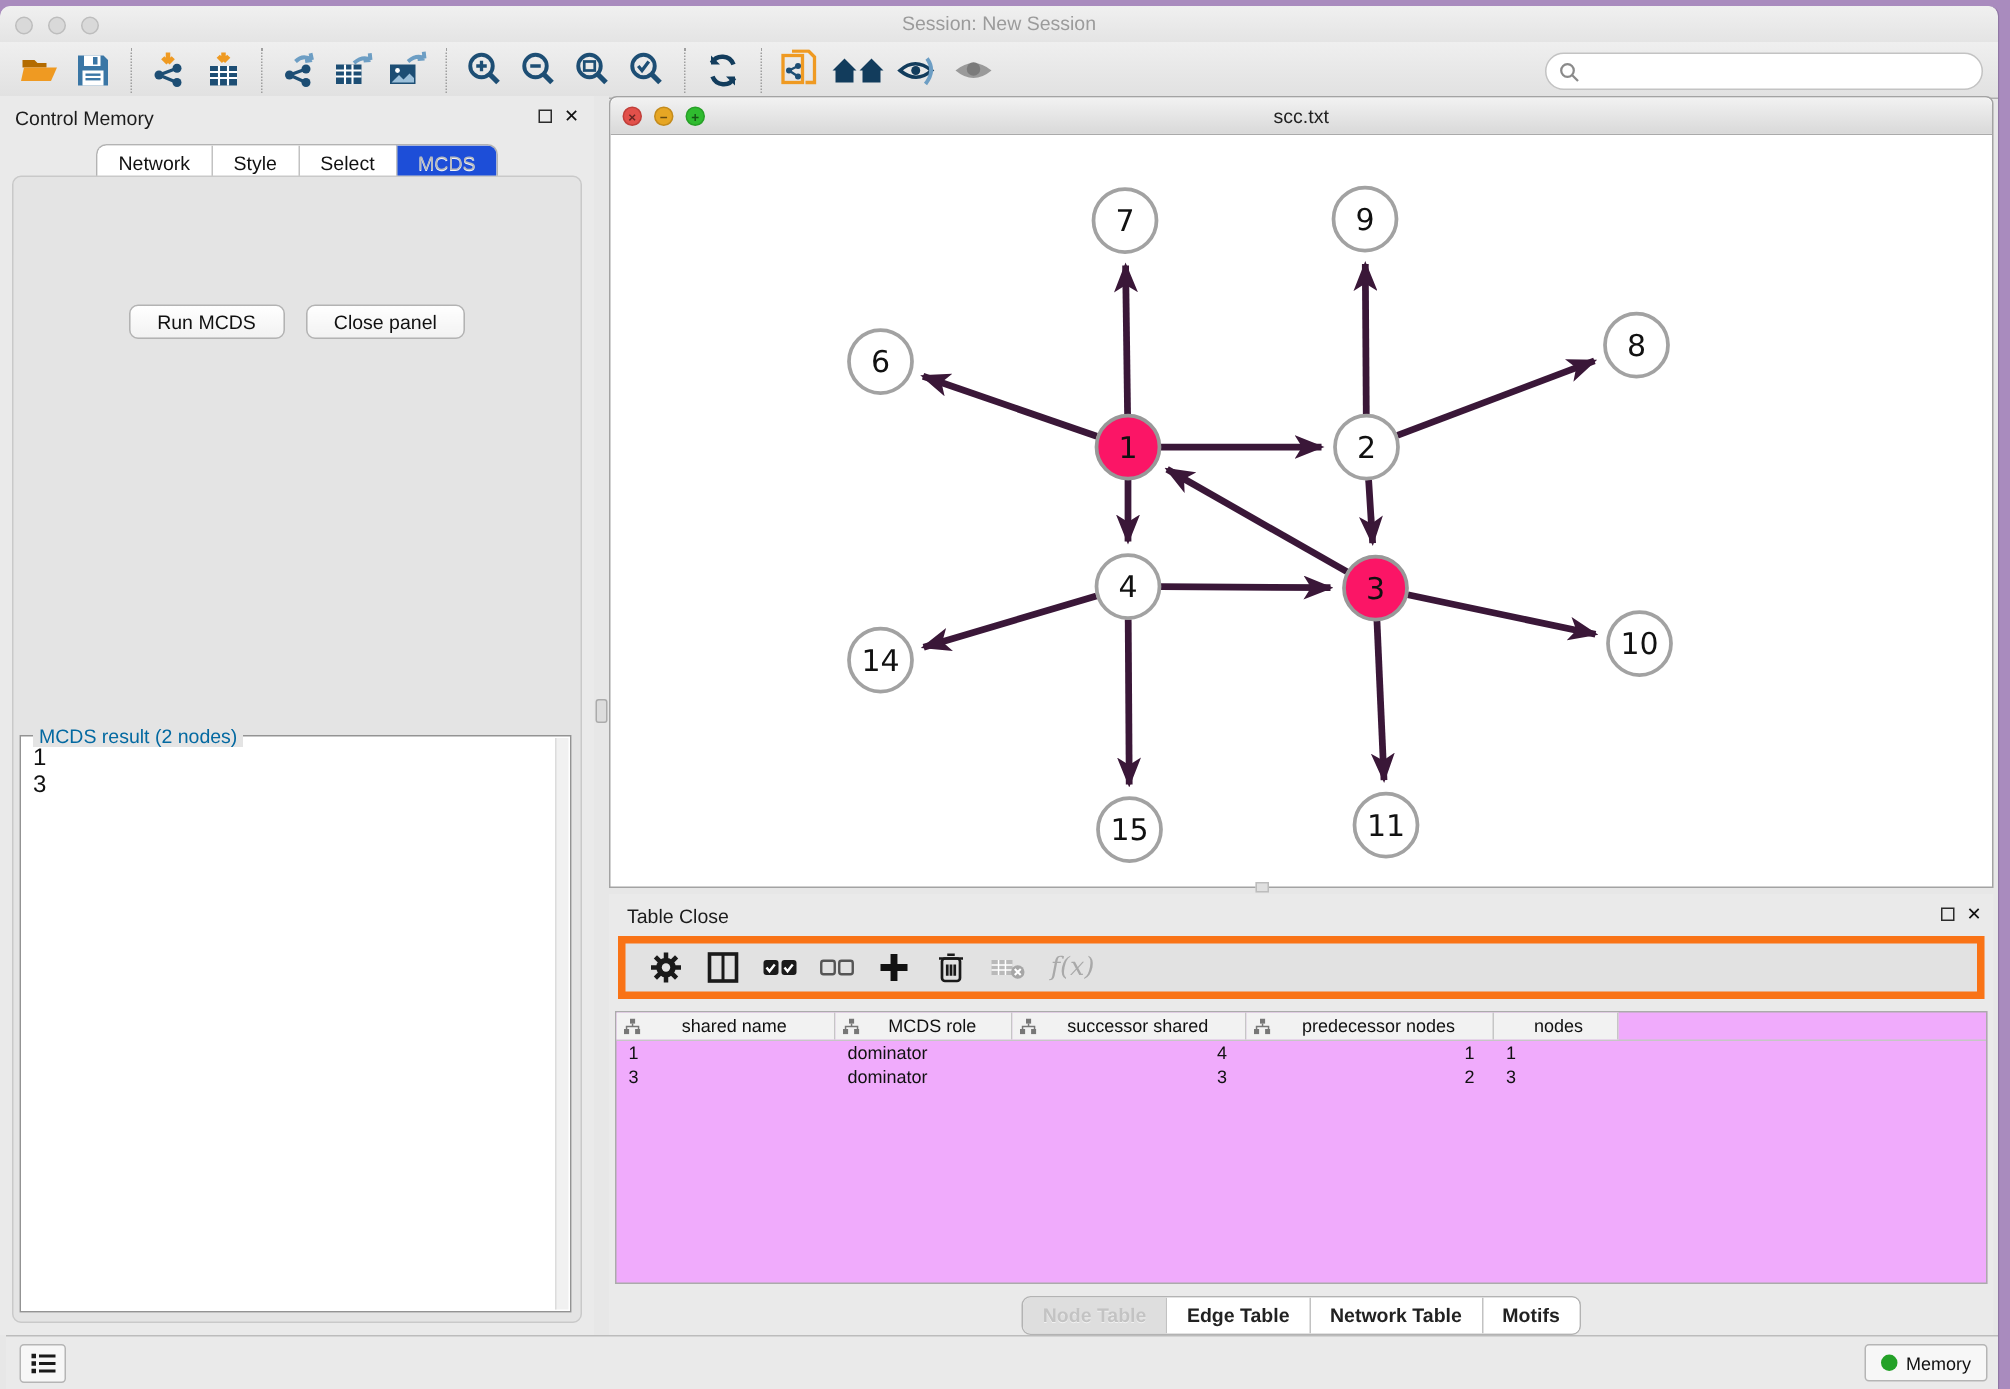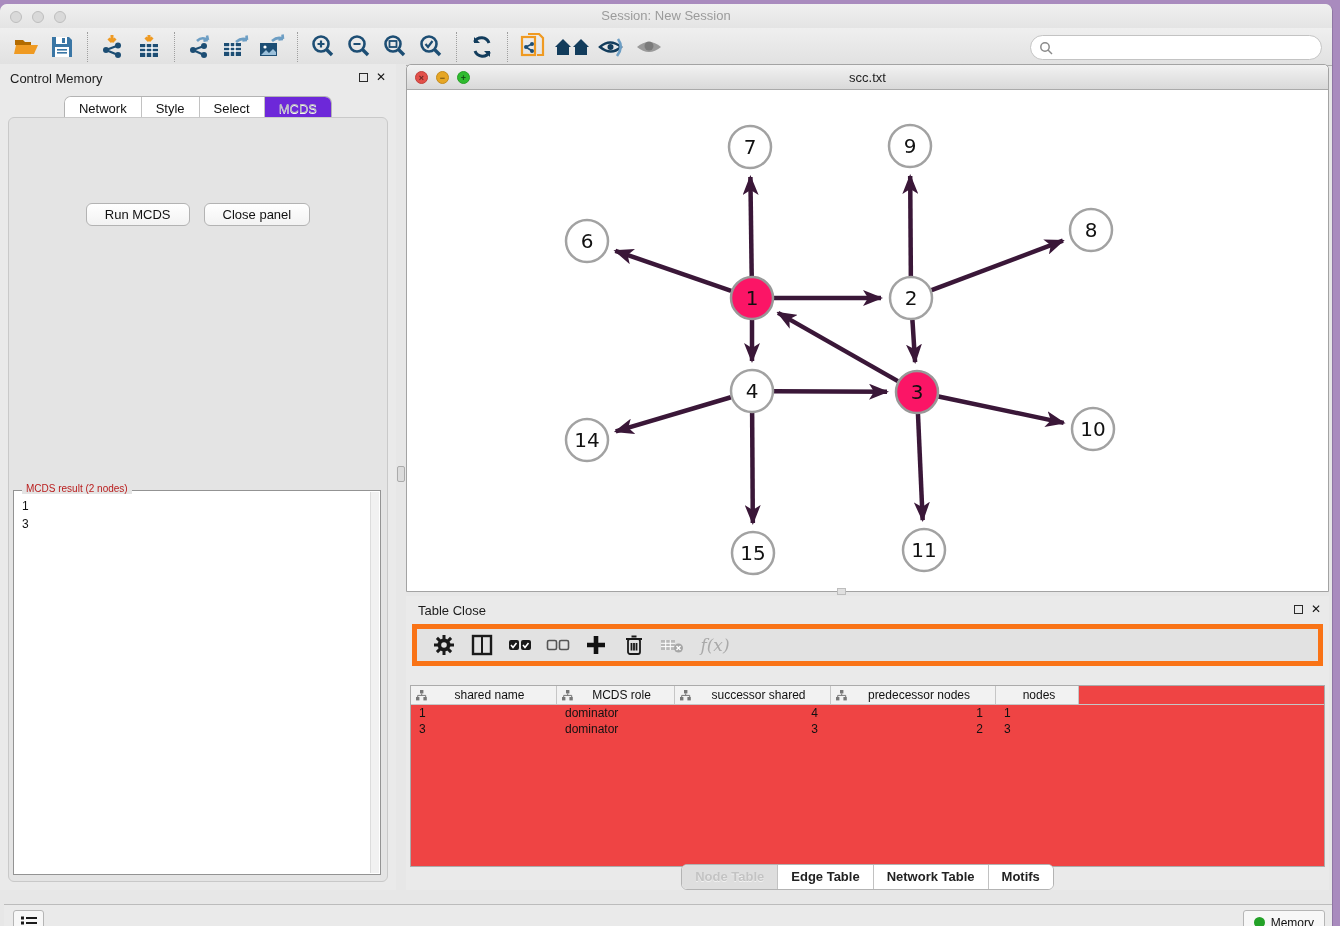--- a/index.html
+++ b/index.html
@@ -46,42 +46,42 @@
   .panel-head { position:relative; height:28px; }
   .panel-head .ph-title { position:absolute; left:10px; top:7px; font-size:13px; color:#1c1c1c; }
   .float-box { position:absolute; top:9px; width:9px; height:9px; border:1.5px solid #2b2b2b; }
   .close-x { position:absolute; top:6px; font-size:12px; font-weight:bold; color:#111; }
   .cp-tabs { position:absolute; left:0; right:0; top:32px; display:flex; justify-content:center; }
   .tabgrp { display:inline-flex; border:1px solid #b3b3b3; border-bottom:none;
     border-radius:7px 7px 0 0; overflow:hidden; background:#fff; }
   .tabgrp .tab { padding:4px 14px 5px; font-size:13px; color:#111; background:#fff;
     border-left:1px solid #c2c2c2; }
   .tabgrp .tab:first-child { border-left:none; }
-  .tabgrp .tab.sel { background:#6d28d9; color:#b6babd; text-shadow:0 1px 0 #f6f6f6; }
+  .tabgrp .tab.sel { background:#1d4ed8; color:#b6babd; text-shadow:0 1px 0 #f6f6f6; }
   .cp-body { position:absolute; left:8px; right:8px; top:53px; bottom:8px;
     background:#e4e4e4; border:1px solid #c9c9c9; border-radius:6px; }
   .opt-label { position:absolute; left:0; right:0; top:22px; text-align:center;
     font-size:13px; color:#111; }
   .dropdown { position:absolute; left:37px; right:41px; top:42px; height:24px;
     background:#fff; border:1px solid #b6b6b6; border-radius:6px;
     display:flex; align-items:center; padding:0 10px; font-size:13px; color:#111; }
   .dd-arrows { position:absolute; right:8px; top:3px; display:flex; flex-direction:column; gap:3px; }
   .dd-arrows i { display:block; width:0; height:0; border-left:4px solid transparent;
     border-right:4px solid transparent; }
   .dd-up { border-bottom:5px solid #555; }
   .dd-down { border-top:5px solid #555; }
   .cp-buttons { position:absolute; left:0; right:0; top:85px; display:flex; justify-content:center; gap:14px; }
   .pushbtn { height:23px; padding:0 18px; background:linear-gradient(#ffffff,#f2f2f2);
     border:1px solid #b3b3b3; border-radius:6px; font-size:13px; color:#111;
     font-family:inherit; }
   .mcds-box { position:absolute; left:4px; right:6px; top:372px; bottom:6px;
     border:1px solid #939393; background:#fff; }
   .mcds-legend { position:absolute; top:-8px; left:8px; background:#e4e4e4; padding:0 4px;
-    font-size:10px; color:#b91c1c; }
-  .mcds-list { position:absolute; inset:6px 12px 2px 8px; font-size:12px; color:#111;
+    font-size:13px; color:#0369a1; }
+  .mcds-list { position:absolute; inset:6px 12px 2px 8px; font-size:16px; color:#111;
     line-height:18px; white-space:pre-line; }
   .mcds-scroll { position:absolute; top:1px; bottom:1px; right:1px; width:9px;
     background:#f1f1f1; border-left:1px solid #dcdcdc; }
   
   .vsplit { position:absolute; left:396px; top:60px; width:10px; height:826px; background:#e7e7e7; }
   .vgrip { position:absolute; left:1px; top:402px; width:8px; height:16px; background:#dcdcdc;
     border:1px solid #ababab; border-radius:2px; }
   
   .netwin { position:absolute; left:406px; top:60px; width:923px; height:528px;
     border:1px solid #a3a3a3; border-radius:5px 5px 0 0; background:#fff; }
@@ -104,37 +104,37 @@
     text-anchor:middle; }
   
   .tpanel { position:absolute; left:406px; top:592px; width:923px; height:294px; background:#eaeaea; }
   .t-toolbar { position:absolute; left:6px; right:6px; top:28px; height:42px;
     background:#e2e2e2; border:5px solid #f97316;
     display:flex; align-items:center; gap:4px; padding-left:10px; }
   .t-toolbar .tbtn { width:34px; height:34px; }
   .fx { font-family:"DejaVu Serif","Liberation Serif",serif; font-style:italic;
     font-size:17px; color:#a9a9a9; }
   .ttable { position:absolute; left:4px; right:4px; top:78px; height:182px;
-    background:#ef4444; border:1px solid #ababab;margin-top:11px; }
+    background:#f0abfc; border:1px solid #ababab; }
   .thead { display:flex; height:19px; border-bottom:1px solid #c6c6c6; }
   .th { background:#f2f2f2; border-right:1px solid #c6c6c6; display:flex;
     align-items:center; font-size:12px; color:#111; padding-left:5px; }
   .th .thlabel { flex:1; text-align:center; padding-right:4px; }
   .tr { display:flex; height:16px; font-size:12px; color:#111; }
   .td { padding:1px 6px 0 8px; overflow:hidden; }
   .td.r { text-align:right; padding-right:13px; }
   .t-tabs { position:absolute; left:0; right:0; top:268px; display:flex; justify-content:center; }
   .tabgrp2 { display:inline-flex; border:1px solid #b3b3b3; border-radius:6px; overflow:hidden; background:#fff; }
   .tabgrp2 .tab { padding:4px 13px 5px; font-size:13px; font-weight:bold; color:#222;
     background:#fff; border-left:1px solid #c2c2c2; }
   .tabgrp2 .tab:first-child { border-left:none; }
   .tabgrp2 .tab.sel { background:#dedede; color:#c3c3c3; font-weight:bold;
     text-shadow:0 1px 0 #f2f2f2; }
   
-  .statusbar { position:absolute; left:4px; right:0; bottom:0; height:22px;
+  .statusbar { position:absolute; left:4px; right:0; bottom:0; height:36px;
     background:#eaeaea; border-top:1px solid #bcbcbc; }
   .listbtn { position:absolute; left:9px; top:5px; width:31px; height:26px;
     background:#f7f7f7; border:1px solid #b5b5b5; border-radius:3px;
     display:flex; align-items:center; justify-content:center; }
   .membtn { position:absolute; right:7px; top:5px; height:25px; padding:0 10px;
     background:#f7f7f7; border:1px solid #b5b5b5; border-radius:3px;
     display:flex; align-items:center; gap:6px; font-size:12px; color:#111; }
   .memdot { width:11px; height:11px; border-radius:50%; background:#23a127; }
 </style>
 </head>

